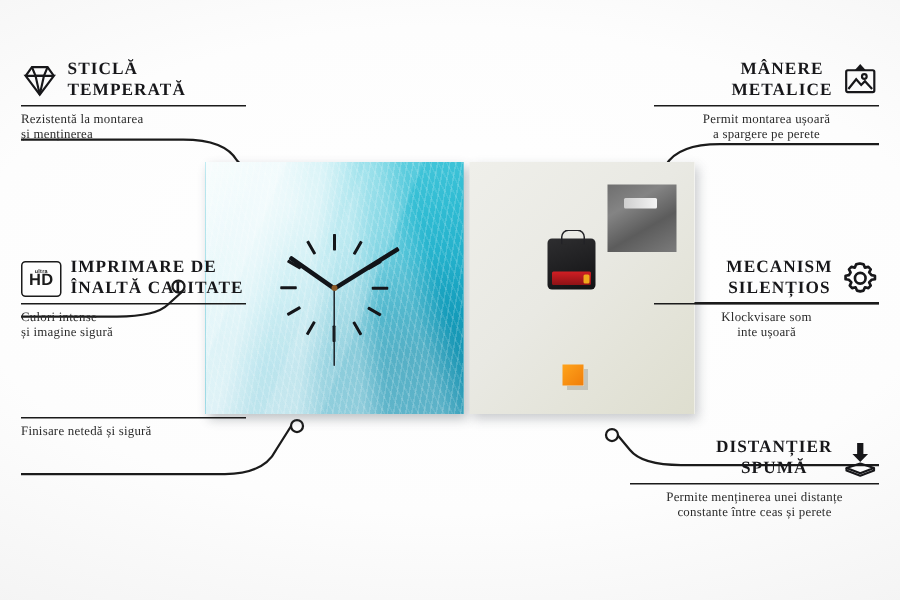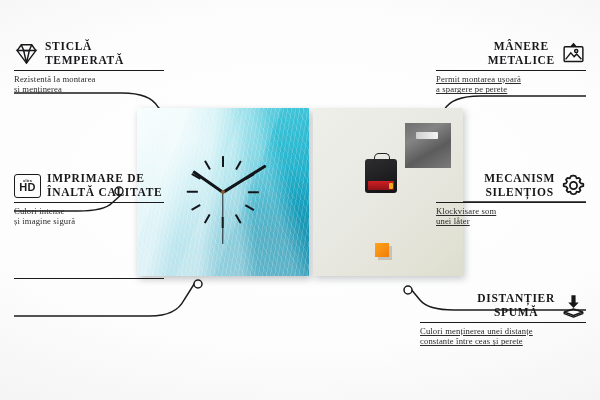--- a/index.html
+++ b/index.html
@@ -27,21 +27,21 @@
     font-weight:700;font-size:11.5px;letter-spacing:.7px;
     color:#17171a;line-height:13.5px;text-transform:uppercase;
   }
   .feat.right .ttl{text-align:center;}
   .rule{height:1px;background:#1b1b1b;margin-top:3px;}
   .sub{
     font-family:"Liberation Serif",serif;
     font-size:8.6px;line-height:10.4px;color:#2b2b2b;
     margin-top:3px;letter-spacing:.15px;
   }
-  .feat.right .sub{text-align:left;text-decoration:underline;}
+  .feat.right .sub{text-align:center;}
   .ic{flex:0 0 auto;width:25px;height:25px;display:block;}
 
   
   .hdbox{
     width:25px;height:22px;border:1.3px solid #1b1b1b;border-radius:3px;
     display:flex;flex-direction:column;align-items:center;justify-content:center;
     font-family:"Liberation Sans",sans-serif;color:#1b1b1b;
   }
   .hdbox .u{font-size:3.6px;letter-spacing:.2px;line-height:4px;font-weight:700;}
   .hdbox .h{font-size:11px;font-weight:700;line-height:9.5px;letter-spacing:.2px;}
@@ -223,20 +223,23 @@
     </div>
     <div class="rule"></div>
     <div class="sub">
       <div>Culori intense</div>
       <div>și imagine sigură</div>
     </div>
   </div>
 
   <div class="feat left" style="left:14px;top:275px;width:150px;">
     <div class="rule"></div>
+    <div class="sub">
+      <div>Finisare netedă și sigură</div>
+    </div>
   </div>
 
   <div class="feat right" style="left:436px;top:40px;width:150px;">
     <div class="head">
       <div>
         <div class="ttl">MÂNERE</div>
         <div class="ttl">METALICE</div>
       </div>
       <svg class="ic" viewBox="0 0 24 24" stroke="#17171a" stroke-width="1.4" fill="none">
         <path d="M12 1.6 8.6 5.4h6.8L12 1.6z" fill="#17171a" stroke="none"></path>
@@ -259,36 +262,36 @@
         <div class="ttl">SILENȚIOS</div>
       </div>
       <svg class="ic" viewBox="0 0 24 24" stroke="#17171a" stroke-width="1.7" fill="none" stroke-linejoin="round">
         <path d="M12 2.6l2.1.5.9 2.1 2.2-.5 1.5 1.6-1 2 1.5 1.7 2.2.4v2.2l-2.2.4-1.5 1.7 1 2-1.5 1.6-2.2-.5-.9 2.1-2.1.5-2.1-.5-.9-2.1-2.2.5-1.5-1.6 1-2-1.5-1.7-2.2-.4v-2.2l2.2-.4L5.8 8.3l-1-2 1.5-1.6 2.2.5.9-2.1 2.1-.5z"></path>
         <circle cx="12" cy="12" r="3.4"></circle>
       </svg>
     </div>
     <div class="rule"></div>
     <div class="sub">
       <div>Klockvisare som</div>
-      <div>unei låter</div>
+      <div>inte ușoară</div>
     </div>
   </div>
 
   <div class="feat right" style="left:420px;top:292px;width:166px;">
     <div class="head">
       <div>
         <div class="ttl">DISTANȚIER</div>
         <div class="ttl">SPUMĂ</div>
       </div>
       <svg class="ic" viewBox="0 0 24 24" stroke="#17171a" stroke-width="1.4" fill="none" stroke-linejoin="round">
         <path d="M10 2.2h4v7h3l-5 5.2-5-5.2h3v-7z" fill="#17171a" stroke="none"></path>
         <path d="M12 15.4 3.2 18.2 12 21.6l8.8-3.4L12 15.4z"></path>
         <path d="M3.2 18.2v1.6L12 23.2l8.8-3.4v-1.6"></path>
       </svg>
     </div>
     <div class="rule"></div>
     <div class="sub">
-      <div>Culori menținerea unei distanțe</div>
+      <div>Permite menținerea unei distanțe</div>
       <div>constante între ceas și perete</div>
     </div>
   </div>
 
 </div>
 
 </body></html>

